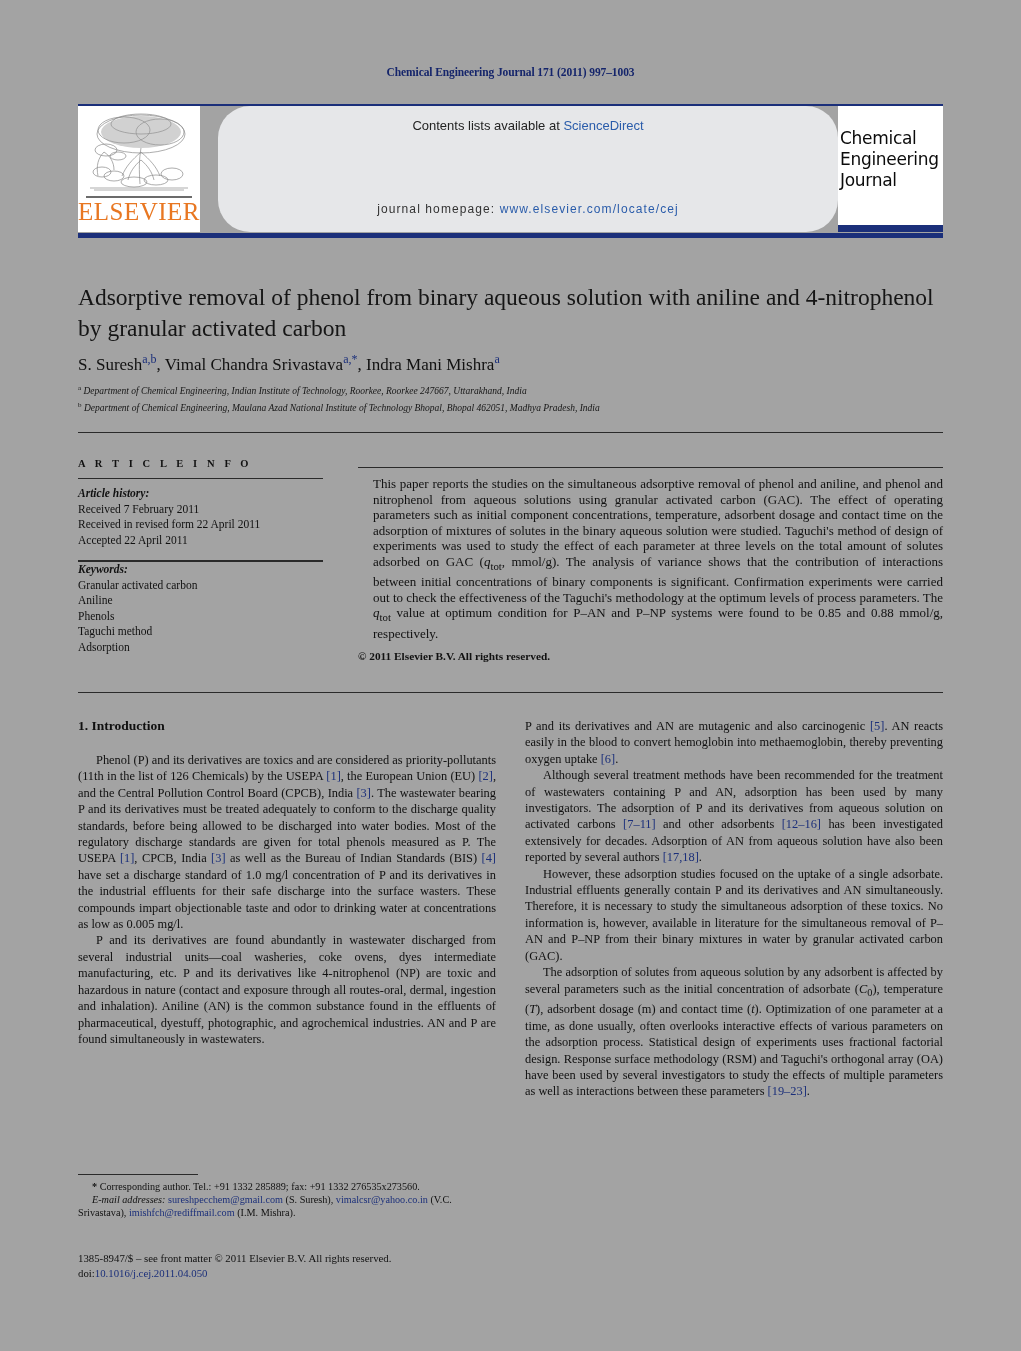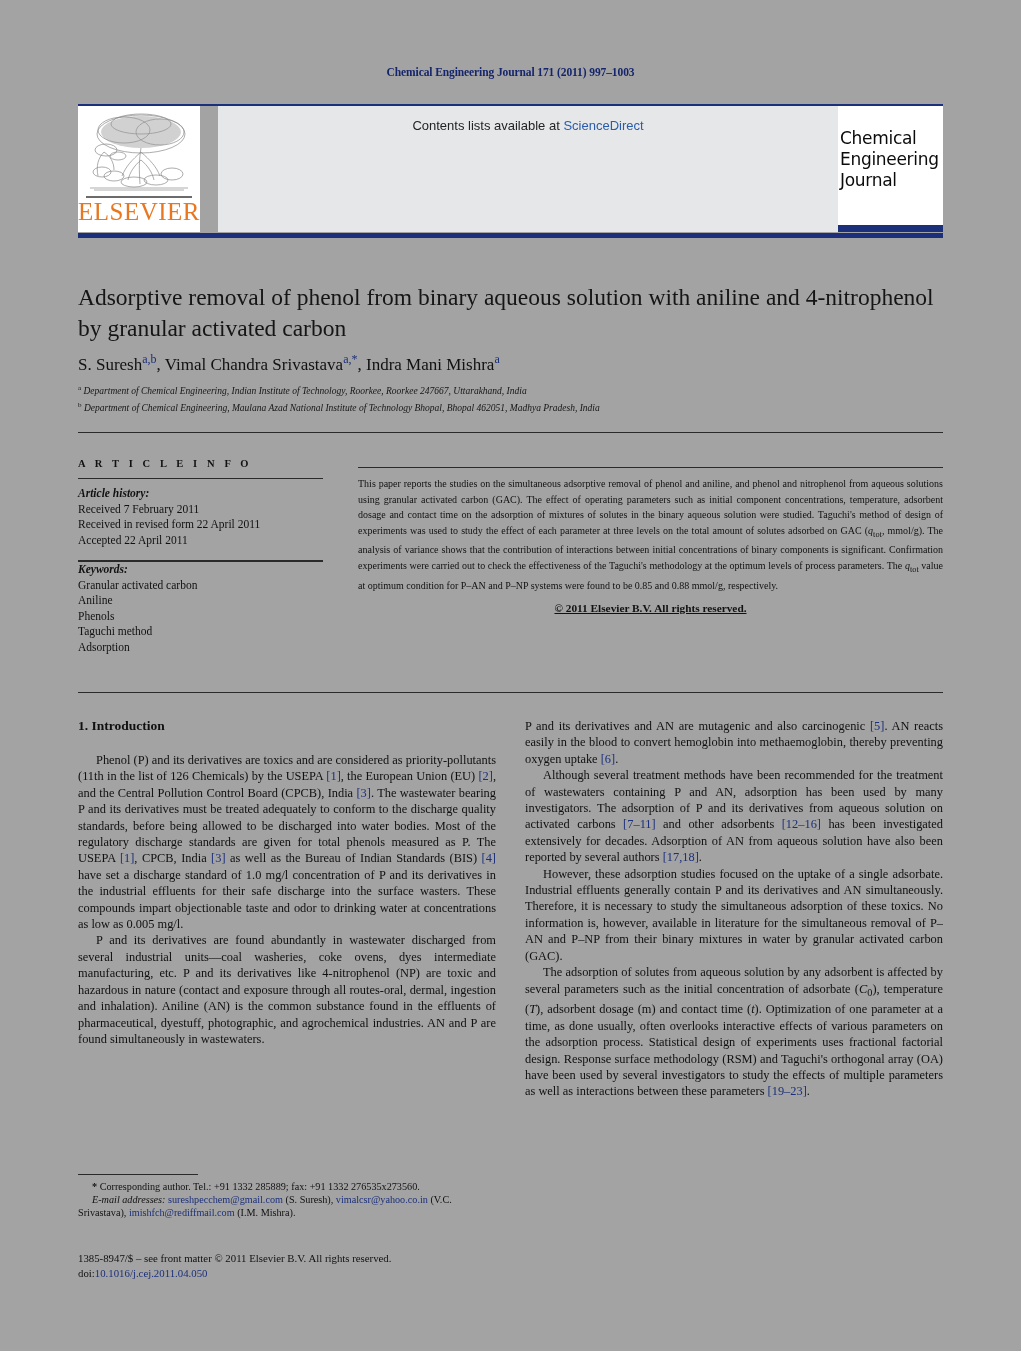--- a/index.html
+++ b/index.html
@@ -82,20 +82,21 @@
     background: #6b6b6b;
   }
 
   .center-panel {
     position: absolute;
     left: 140px;
     top: 0;
     width: 620px;
     height: 126px;
     background: #e6e7e9;
+    border-radius: 32px;
   }
   .contents-line {
     position: absolute;
     top: 12px;
     width: 100%;
     text-align: center;
     font-family: "Liberation Sans", sans-serif;
     font-size: 13px;
     color: #232323;
   }
@@ -250,33 +251,33 @@
   .kw-rule {
     margin-top: 12px;
     height: 2px;
     background: #2a2a2a;
   }
   .kw-block { }
 
   .abs-text {
     margin-top: 8px;
     font-family: "Liberation Serif", serif;
-    font-size: 10px;
+    font-size: 13px;
     line-height: 15.6px;
     text-align: justify;
     color: #111111;
+    margin-left: 15px;
   }
   .abs-copy {
     margin-top: 9px;
-    text-align: center;
+    text-align: left;
     font-family: "Liberation Serif", serif;
     font-weight: bold;
     font-size: 11.3px;
     color: #111111;
-    text-decoration: underline;
   }
   .rule-thin-2 {
     position: absolute;
     left: 78px;
     top: 692px;
     width: 865px;
     height: 1px;
     background: #2a2a2a;
   }
 
@@ -386,20 +387,23 @@
         </svg>
       </div>
       <div class="elsevier-rule"></div>
       <div class="elsevier-word">ELSEVIER</div>
     </div>
 
     <div class="center-panel">
       <div class="contents-line">
         <span>Contents lists available at </span><span class="sd">ScienceDirect</span>
       </div>
+      <div class="homepage-line">
+        <span>journal homepage: </span><span class="url">www.elsevier.com/locate/cej</span>
+      </div>
     </div>
 
     <div class="cover-thumb">
       <div class="ct-title">
         <div>Chemical</div>
         <div>Engineering</div>
         <div>Journal</div>
       </div>
       <div class="ct-bar"></div>
     </div>

